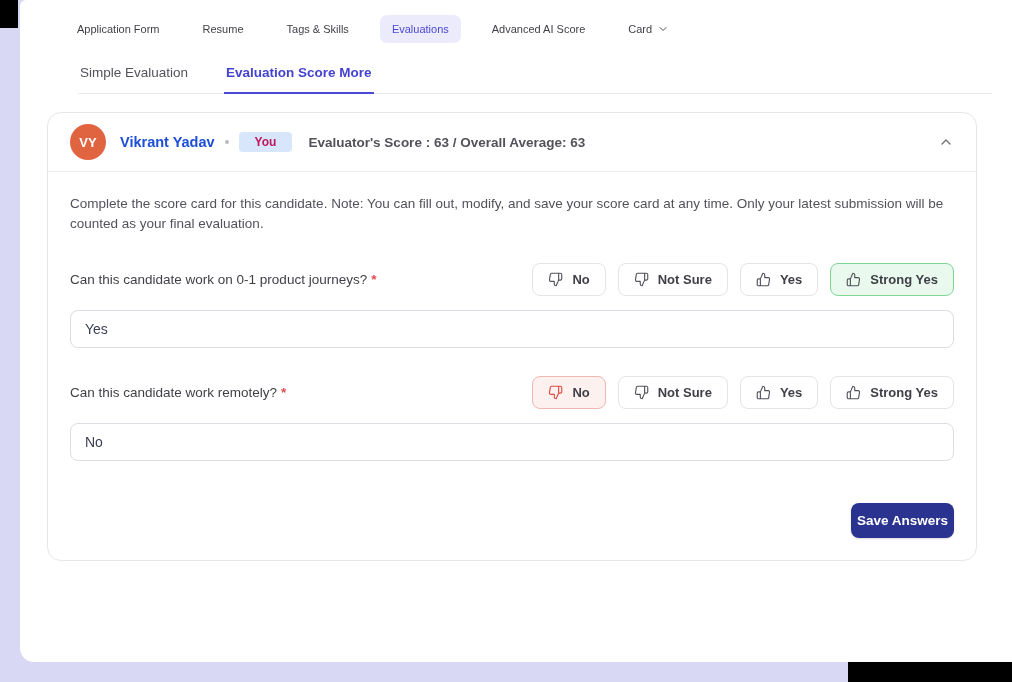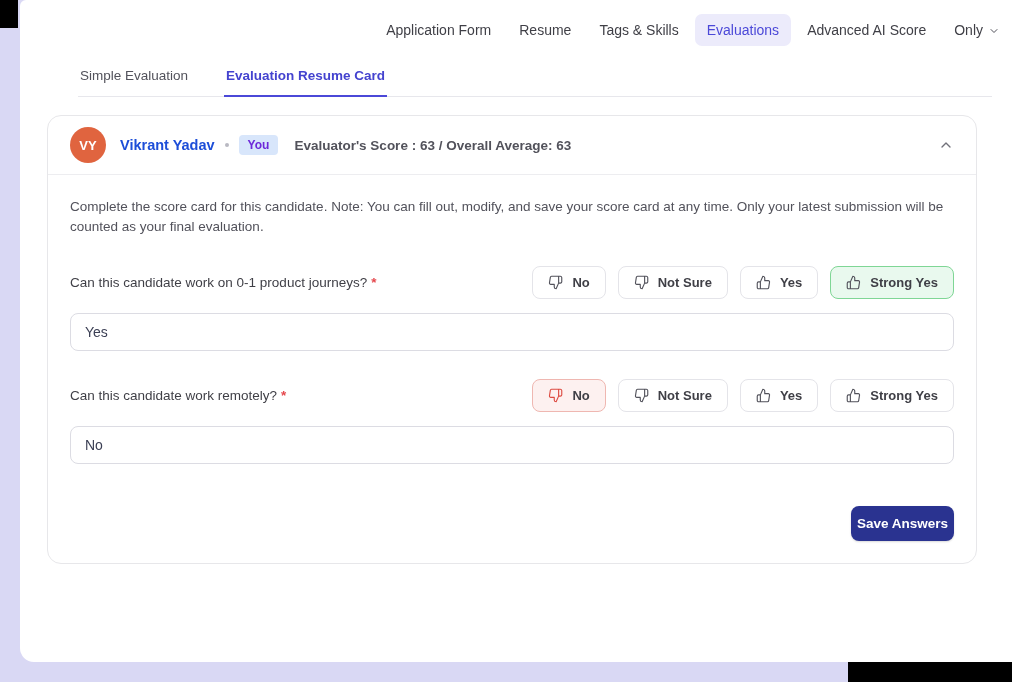--- a/index.html
+++ b/index.html
@@ -14,23 +14,23 @@
   .black-block-tl { position: absolute; left: 0; top: 0; width: 18px; height: 28px; background: #000; z-index: 5; }
   .black-block-br { position: absolute; left: 848px; top: 662px; right: 0; height: 20px; background: #000; z-index: 5; }
 
   .panel {
     position: absolute; left: 20px; top: 0; right: 0; height: 662px;
     background: #ffffff; border-radius: 6px 0 0 14px;
   }
 
   
   .tabs-row {
-    display: flex; align-items: center; gap: 4px;
+    display: flex; align-items: center; gap: 19px;
     margin: 14px 0 0 45px;
-    font-size: 14px; color: #3f3f46; justify-content: flex-end;
+    font-size: 11px; color: #3f3f46;
   }
   .tab { padding: 8px 12px; border-radius: 7px; cursor: pointer; display: flex; align-items: center; gap: 5px; white-space: nowrap; }
   .tab.active { background: #ecebfb; color: #4b48d8; }
   .chev-down-svg { width: 12px; height: 12px; stroke: #52525b; fill: none; stroke-width: 2; stroke-linecap: round; stroke-linejoin: round; margin-top: 1px; }
 
   
   .description { margin: 10px 0 0 50px; font-size: 13px; color: #3f3f46; }
 
   
   .subtabs-row {
@@ -49,22 +49,22 @@
   }
   .card-header { display: flex; align-items: center; height: 58px; padding: 0 22px; }
   .avatar {
     width: 36px; height: 36px; border-radius: 50%;
     background: #e0643f; color: #fff; font-weight: 700; font-size: 13px;
     display: flex; align-items: center; justify-content: center; flex: 0 0 auto;
   }
   .evaluator-name { font-size: 14.5px; font-weight: 700; color: #1d4ed8; margin-left: 14px; }
   .sep-dot { width: 4px; height: 4px; border-radius: 50%; background: #b9b9c2; margin: 0 10px; }
   .you-badge {
-    background: #d8e6fb; color: #6d28d9; font-size: 12px; font-weight: 600;
-    border-radius: 4px; padding: 3px 9px;
+    background: #d8e6fb; color: #be185d; font-size: 12px; font-weight: 600;
+    border-radius: 4px; padding: 3px 16px;
   }
   .score-text { margin-left: 16px; font-size: 13.5px; font-weight: 600; color: #52525b; }
   .collapse-btn { margin-left: auto; cursor: pointer; display: flex; align-items: center; }
   .chev-up-svg { width: 16px; height: 16px; stroke: #71717a; fill: none; stroke-width: 2; stroke-linecap: round; stroke-linejoin: round; }
 
   .card-divider { border-top: 1px solid #ededf0; }
 
   .card-body { padding: 22px 22px 22px 22px; }
   .instruction { font-size: 13.5px; color: #52525b; line-height: 1.5; max-width: 885px; }
 
@@ -117,31 +117,31 @@
 
 <div class="panel">
 
   <div class="tabs-row">
     <div class="tab">Application Form</div>
     <div class="tab">Resume</div>
     <div class="tab">Tags &amp; Skills</div>
     <div class="tab active">Evaluations</div>
     <div class="tab">Advanced AI Score</div>
     <div class="tab">
-      <span>Only</span>
+      <span>Card</span>
       <svg class="chev-down-svg" viewBox="0 0 24 24">
           <path d="M6 9l6 6 6-6"></path>
         </svg>
     </div>
   </div>
 
 
   <div class="subtabs-row">
     <div class="subtab">Simple Evaluation</div>
-    <div class="subtab active">Evaluation Resume Card</div>
+    <div class="subtab active">Evaluation Score More</div>
   </div>
 
   <div class="card">
 
     <div class="card-header">
       <div class="avatar">VY</div>
       <div class="evaluator-name">Vikrant Yadav</div>
       <div class="sep-dot"></div>
       <div class="you-badge">You</div>
       <div class="score-text">Evaluator's Score : 63 / Overall Average: 63</div>

